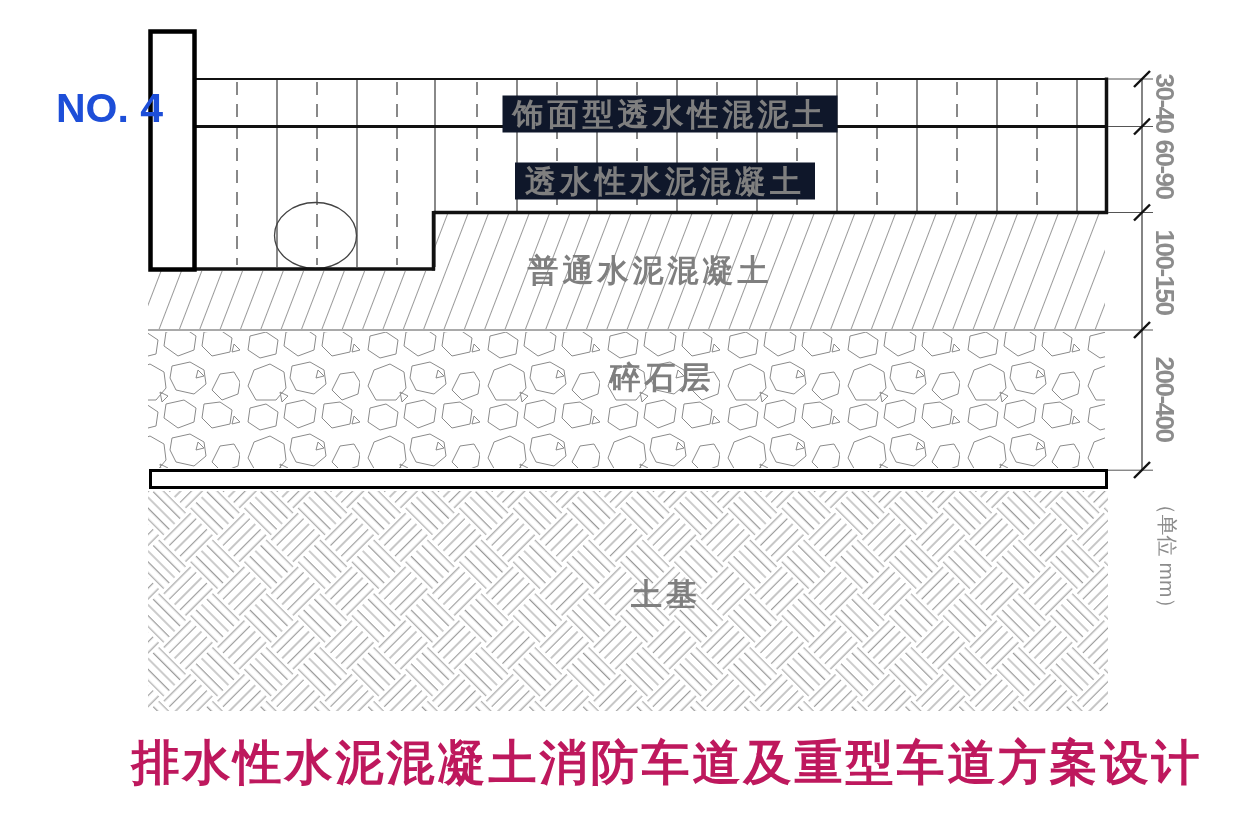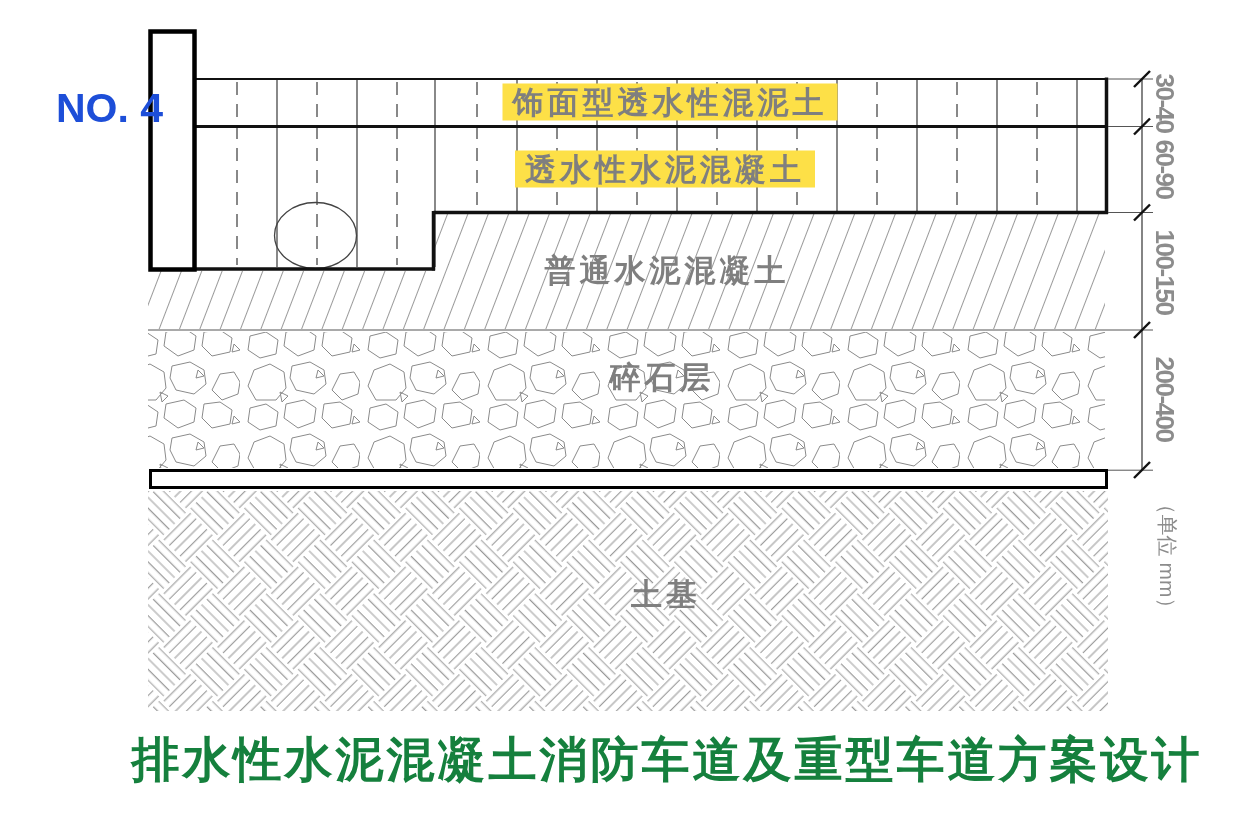--- a/index.html
+++ b/index.html
@@ -6,35 +6,35 @@
   #canvas{
     position:relative;width:1256px;height:813px;background:#fff;overflow:hidden;
     font-family:"Liberation Sans","DejaVu Sans",sans-serif;
   }
   #drawing{position:absolute;left:0;top:0;}
   .lbl{
     position:absolute;transform:translate(-50%,-50%);
     color:#7f7f7f;font-weight:bold;font-size:31px;letter-spacing:4px;
     white-space:nowrap;line-height:1;
   }
-  .lbl.bg{background:#fde047;padding:3px 10px;}
+  .lbl.bg{background:#0f172a;padding:3px 10px;margin-top:12px;}
   .dim{
     position:absolute;transform:translate(-50%,-50%) rotate(90deg);
     color:#8c8c8c;font-weight:bold;font-size:26px;letter-spacing:-1.5px;
     white-space:nowrap;line-height:1;
   }
   .dim.unit{font-size:21px;font-weight:normal;letter-spacing:0;}
   #sheet-number{
     position:absolute;left:40px;top:88px;color:#1d4ed8;
     font-weight:bold;font-size:41px;letter-spacing:0px;line-height:1;white-space:nowrap;margin-left:16px;
   }
   #main-title{
     position:absolute;left:667px;top:763px;transform:translate(-50%,-50%);
-    color:#15803d;font-weight:bold;font-size:48px;letter-spacing:3px;
-    white-space:nowrap;line-height:1;font-family:Liberation Mono, monospace;
+    color:#be185d;font-weight:bold;font-size:48px;letter-spacing:3px;
+    white-space:nowrap;line-height:1;
   }
 </style>
 </head>
 <body>
 
 <div id="canvas">
 
   <svg id="drawing" width="1256" height="813" viewBox="0 0 1256 813">
     <defs>
 
@@ -137,21 +137,21 @@
         <line x1="1134" y1="338" x2="1150" y2="322"></line>
         <line x1="1134" y1="478" x2="1150" y2="462"></line>
       </g>
     </g>
   </svg>
 
   <div id="sheet-number">NO. 4</div>
 
   <div class="lbl bg" style="left:670px;top:102px;">饰面型透水性混泥土</div>
   <div class="lbl bg" style="left:665px;top:169px;text-align:right;">透水性水泥混凝土</div>
-  <div class="lbl" style="left:667px;top:270px;">普通水泥混凝土</div>
+  <div class="lbl" style="left:650px;top:270px;">普通水泥混凝土</div>
   <div class="lbl" style="left:662px;top:377px;">碎石层</div>
   <div class="lbl" style="left:666px;top:594px;">土基</div>
 
   <div class="dim" style="left:1165px;top:103px;">30-40</div>
   <div class="dim" style="left:1165px;top:169px;">60-90</div>
   <div class="dim" style="left:1165px;top:272px;">100-150</div>
   <div class="dim" style="left:1165px;top:399px;">200-400</div>
   <div class="dim unit" style="left:1167px;top:556px;">（单位 mm）</div>
 
   <div id="main-title">排水性水泥混凝土消防车道及重型车道方案设计</div>

